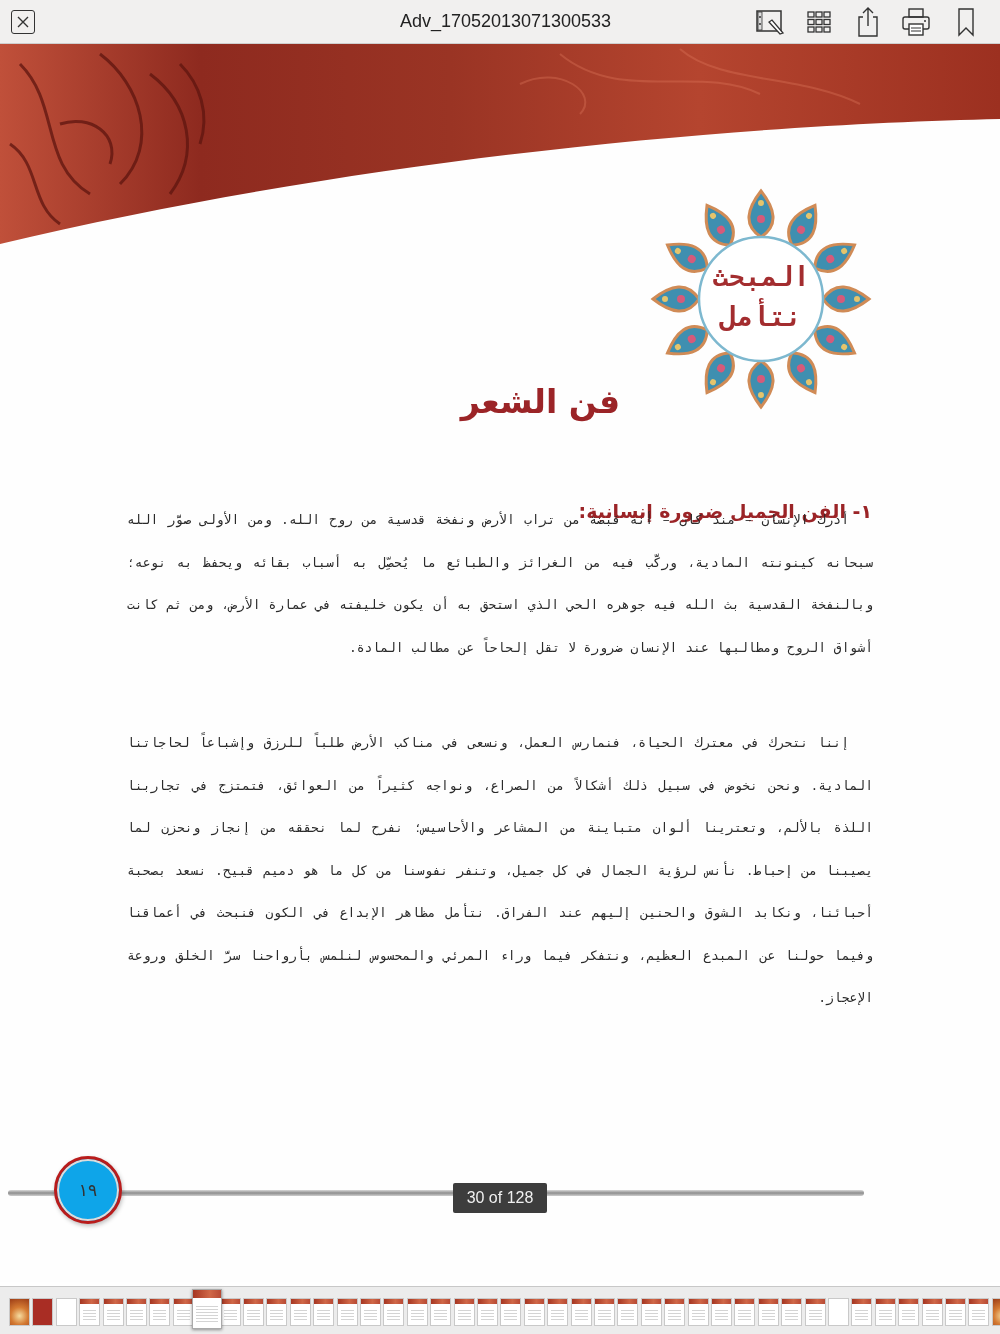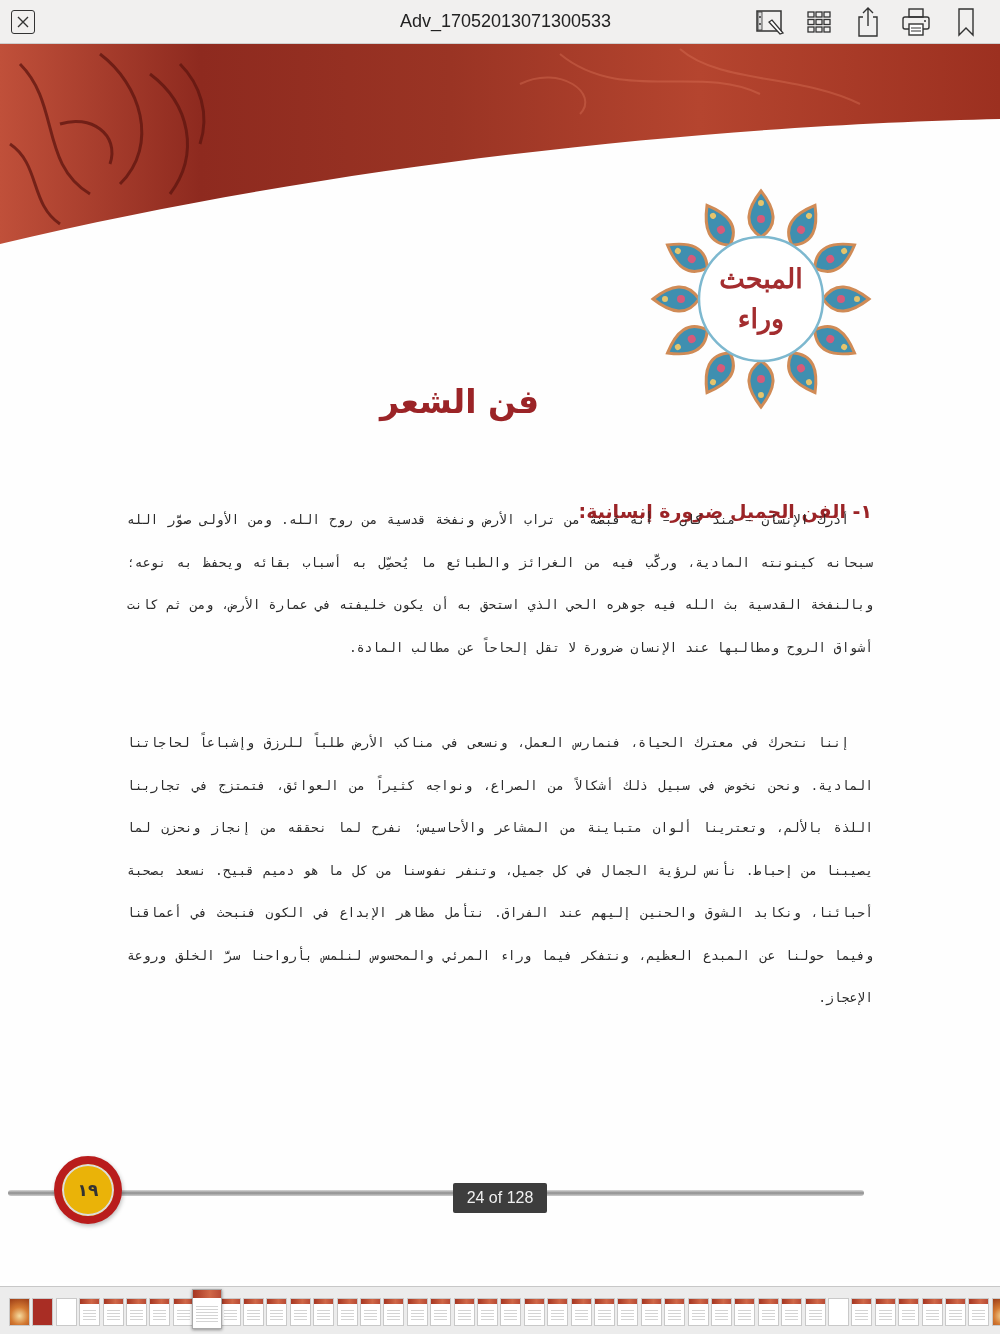--- a/index.html
+++ b/index.html
@@ -26,26 +26,26 @@
   .tb-icon svg { display: block; }
 
   
   .page { position: absolute; left: 0; top: 44px; width: 1000px; height: 1238px; background: #fefefe; overflow: hidden; }
   .banner { position: absolute; left: 0; top: 0; width: 1000px; height: 260px; }
 
   .medallion { position: absolute; left: 648px; top: 142px; width: 226px; height: 226px; }
   .medallion-text {
     position: absolute; left: 0; top: 0; width: 226px; height: 226px;
     display: flex; flex-direction: column; align-items: center; justify-content: center;
-    font-family: Liberation Serif, serif; font-weight: bold; font-size: 27px; color: #a32d2f; line-height: 40px;
+    font-family: Liberation Mono, monospace; font-weight: bold; font-size: 27px; color: #a32d2f; line-height: 40px;
     direction: rtl;
   }
 
   .chapter-title {
-    position: absolute; left: 380px; top: 338px; width: 240px; text-align: left;
+    position: absolute; left: 380px; top: 338px; width: 240px; text-align: right;
     direction: rtl; font-weight: bold; font-size: 33px; color: #9b2427;
   }
 
   .section-heading {
     position: absolute; right: 128px; top: 456px; direction: rtl;
     font-weight: bold; font-size: 19px; color: #9b2427;
   }
 
   .body-text {
     position: absolute; left: 127px; width: 746px; direction: rtl; text-align: justify;
@@ -54,22 +54,22 @@
   }
   .para1 { top: 500px; text-indent: 24px; }
   .para2 { top: 723px; text-indent: 24px; }
   .para3 { top: 1027px; text-indent: 24px; }
 
   
   .footer-bar { position: absolute; left: 8px; top: 1146px; width: 856px; height: 6px;
     background: linear-gradient(#d9d9d9, #8e8e8e 50%, #cfcfcf); border-radius: 3px; }
   .page-circle {
     position: absolute; left: 54px; top: 1112px; width: 68px; height: 68px; border-radius: 50%;
-    background: #eab308; border: 8px solid #b91c1c; box-shadow: 0 0 0 2px #dcdcdc inset, 1px 2px 4px rgba(0,0,0,0.25);
-    display: flex; align-items: center; justify-content: center; font-size: 17px; color: #333; font-weight: bold;
+    background: #0ea5e9; border: 3px solid #b91c1c; box-shadow: 0 0 0 2px #dcdcdc inset, 1px 2px 4px rgba(0,0,0,0.25);
+    display: flex; align-items: center; justify-content: center; font-size: 17px; color: #333; font-weight: normal;
   }
   .book-label {
     position: absolute; left: 124px; top: 1118px; width: 182px; height: 56px; border-radius: 9px;
     background: #fff; border: 3px solid #8d8d8d; box-shadow: 0 0 0 2px #dcdcdc inset, 1px 2px 4px rgba(0,0,0,0.25);
     display: flex; align-items: center; justify-content: center; direction: rtl; font-family: "DejaVu Serif", serif;
     font-size: 22px; color: #333;
   }
 
   .page-counter {
     position: absolute; left: 453px; top: 1183px; width: 94px; height: 30px; background: #3d3d3d;
@@ -245,35 +245,35 @@
               <path d="M0 -108 C14 -90 18 -74 0 -62 C-18 -74 -14 -90 0 -108 Z" fill="#3f8fb0" stroke="#d08b56" stroke-width="3"></path>
               <circle cx="0" cy="-80" r="4" fill="#d65a7a"></circle>
               <circle cx="0" cy="-96" r="3" fill="#e5c46c"></circle>
             </g>
         </g>
         <circle r="62" fill="#fff" stroke="#7db8cf" stroke-width="2.5"></circle>
       </g>
     </svg>
     <div class="medallion-text">
       <span>المبحث</span>
-      <span>وراء</span>
+      <span>نتأمل</span>
     </div>
   </div>
 
   <div class="chapter-title">فن الشعر</div>
   <div class="section-heading">١- الفن الجميل ضرورة إنسانية:</div>
 
   <p class="body-text para1" style="top:456px">أدرك الإنسان – منذ كان – أنه قبضة من تراب الأرض ونفخة قدسية من روح الله. ومن الأولى صوَّر الله سبحانه كينونته المادية، وركَّب فيه من الغرائز والطبائع ما يُحصِّل به أسباب بقائه ويحفظ به نوعه؛ وبالنفخة القدسية بث الله فيه جوهره الحي الذي استحق به أن يكون خليفته في عمارة الأرض، ومن ثم كانت أشواق الروح ومطالبها عند الإنسان ضرورة لا تقل إلحاحاً عن مطالب المادة.</p>
   <p class="body-text para2" style="top:679px">إننا نتحرك في معترك الحياة، فنمارس العمل، ونسعى في مناكب الأرض طلباً للرزق وإشباعاً لحاجاتنا المادية. ونحن نخوض في سبيل ذلك أشكالاً من الصراع، ونواجه كثيراً من العوائق، فتمتزج في تجاربنا اللذة بالألم، وتعترينا ألوان متباينة من المشاعر والأحاسيس؛ نفرح لما نحققه من إنجاز ونحزن لما يصيبنا من إحباط. نأنس لرؤية الجمال في كل جميل، وتنفر نفوسنا من كل ما هو دميم قبيح. نسعد بصحبة أحبائنا، ونكابد الشوق والحنين إليهم عند الفراق. نتأمل مظاهر الإبداع في الكون فنبحث في أعماقنا وفيما حولنا عن المبدع العظيم، ونتفكر فيما وراء المرئي والمحسوس لنلمس بأرواحنا سرَّ الخلق وروعة الإعجاز.</p>
 
   <div class="footer-bar"></div>
   <div class="page-circle">١٩</div>
 </div>
 
-<div class="page-counter">24 of 128</div>
+<div class="page-counter">30 of 128</div>
 
 <div class="thumb-strip" id="thumbStrip">
     <div class="thumb cover-orange" style="left: 9px;"></div>
     <div class="thumb cover-red" style="left: 32.4px;"></div>
     <div class="thumb blank" style="left: 55.8px;"></div>
     <div class="thumb" style="left: 79.2px;">
       <div class="band"></div>
       <div class="lines"></div>
     </div>
     <div class="thumb" style="left: 102.6px;">

